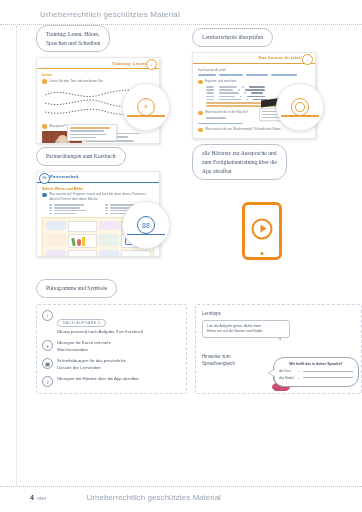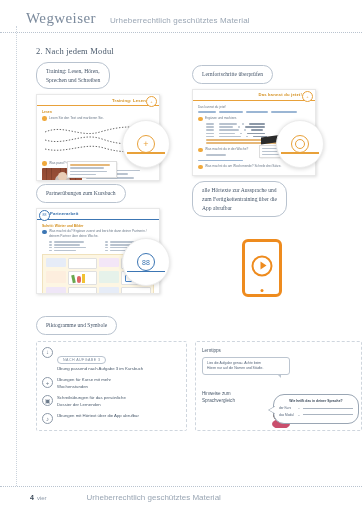--- a/index.html
+++ b/index.html
@@ -222,26 +222,24 @@
   .f-copy{margin-left:40px;font-size:8px;color:#9aa6b4;}
 </style>
 </head>
 <body>
 
 <div class="page">
 
   <div class="vrule"></div>
 
   <div class="header">
-    <div class="brand">Wegweiser</div>
     <div class="copy-head">Urheberrechtlich geschütztes Material</div>
   </div>
   <div class="rule"></div>
 
-  <div class="sec-title">2. Nach jedem Modul</div>
 
   <div class="cols">
 
     <div class="col">
       <div class="pill" style="white-space:pre-line">Training: Lesen, Hören,
 Sprechen und Schreiben</div>
 
       <div class="thumb">
         <div class="th-head">
           <span class="th-title">Training: Lesen</span>

